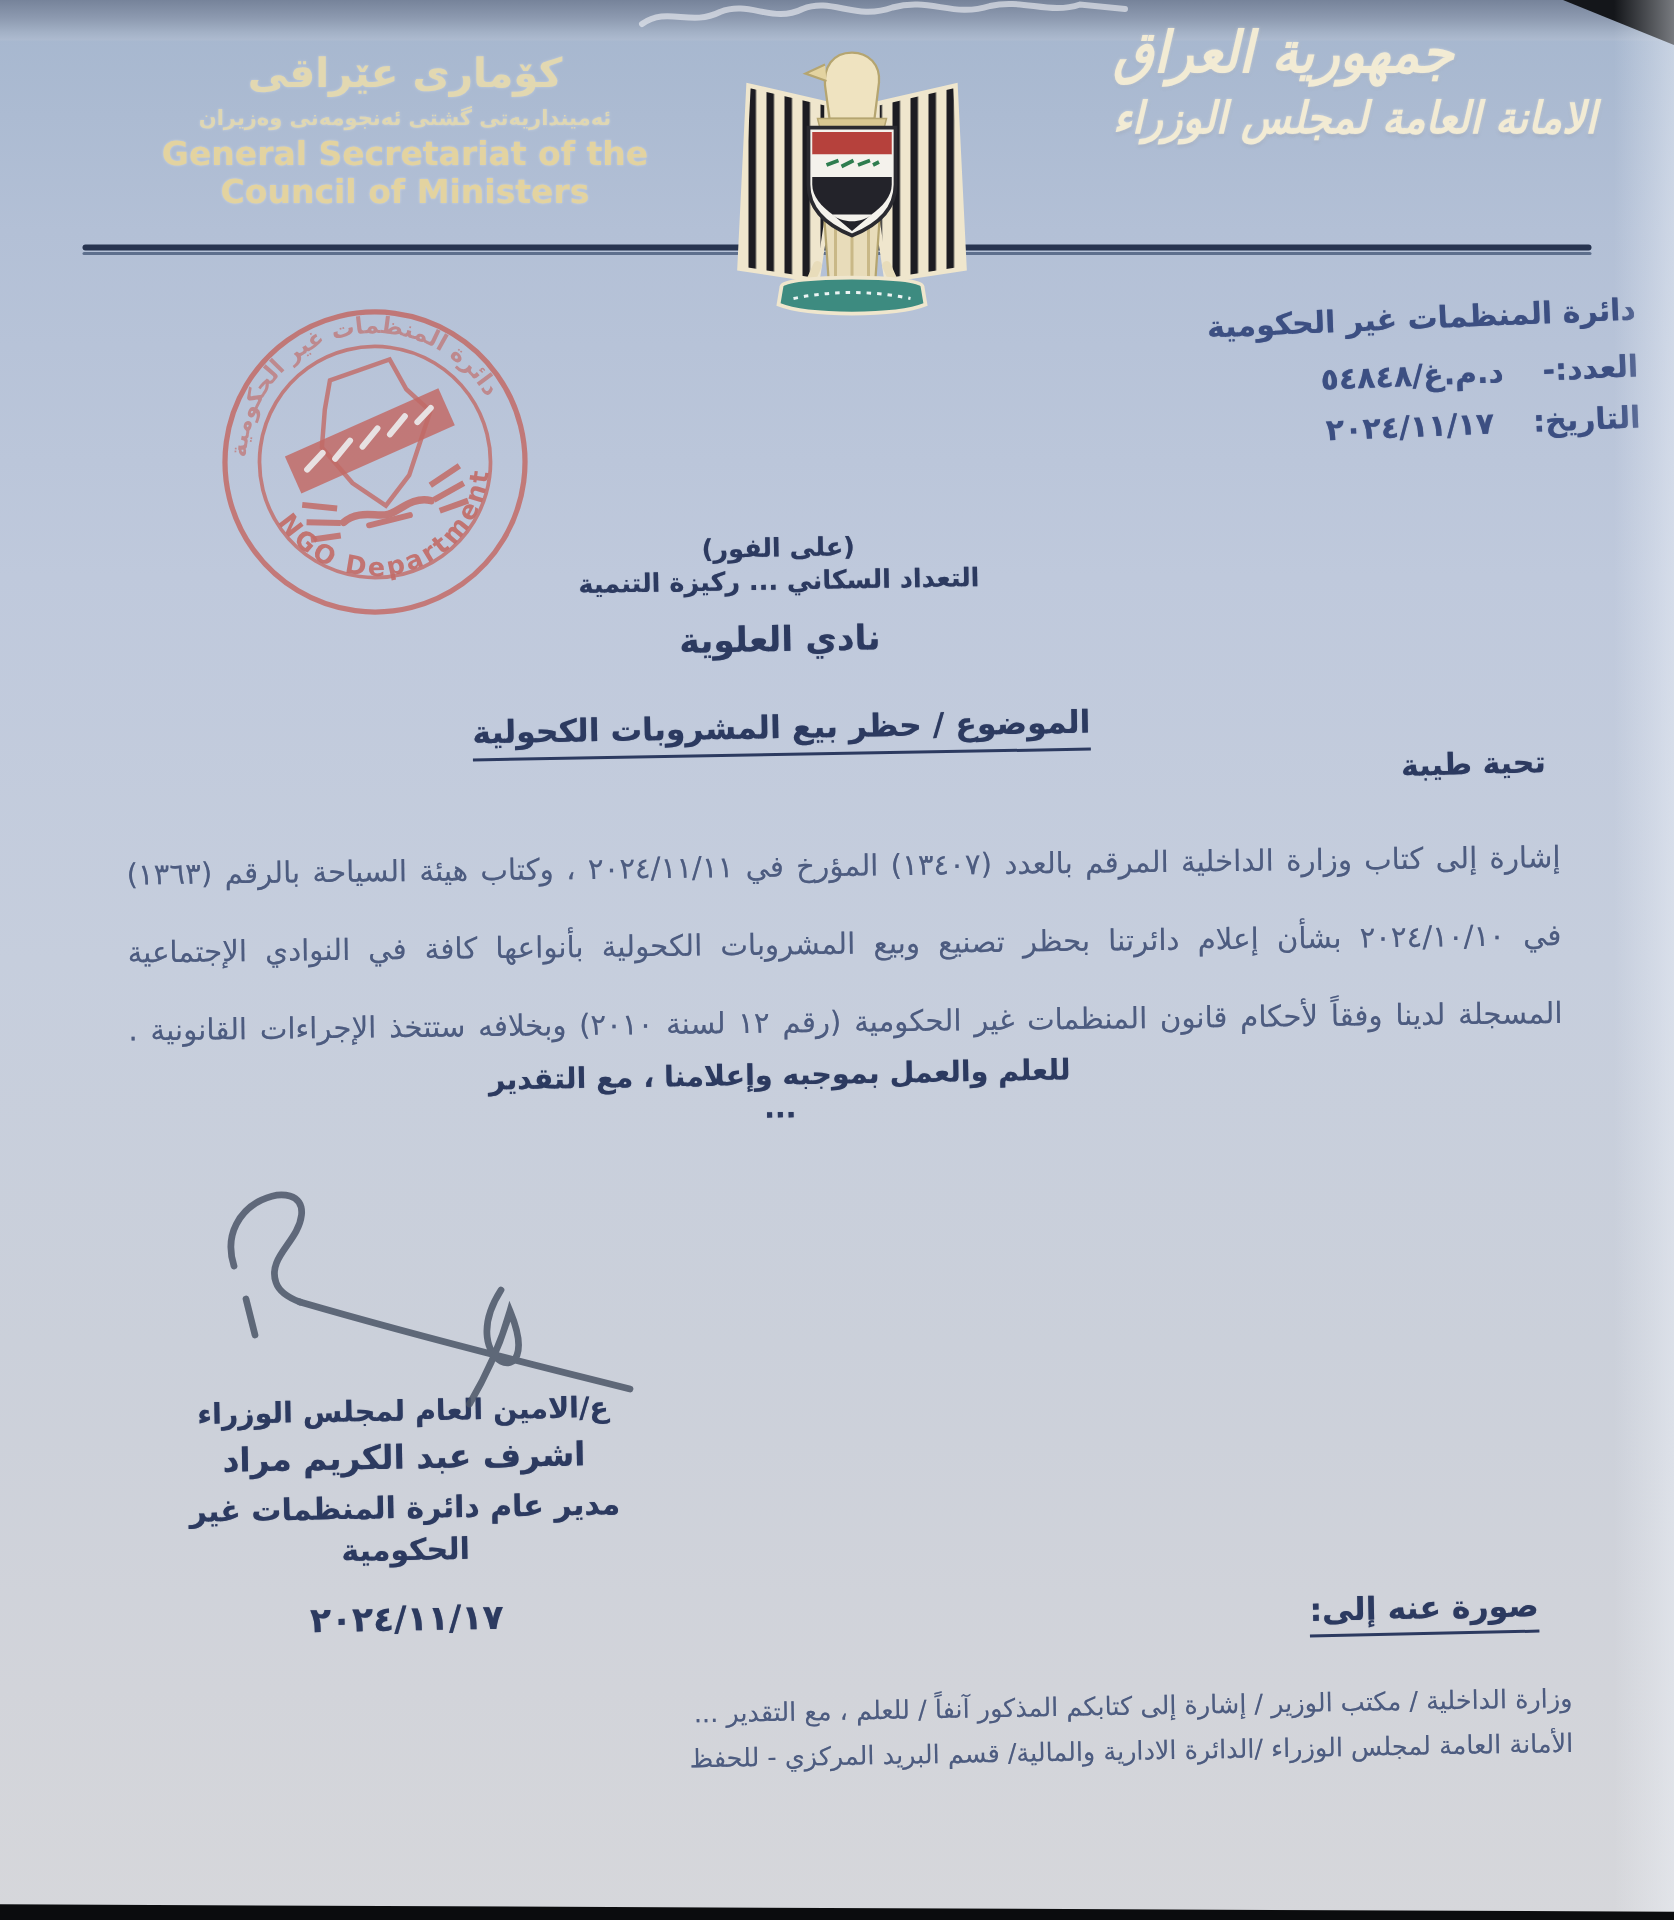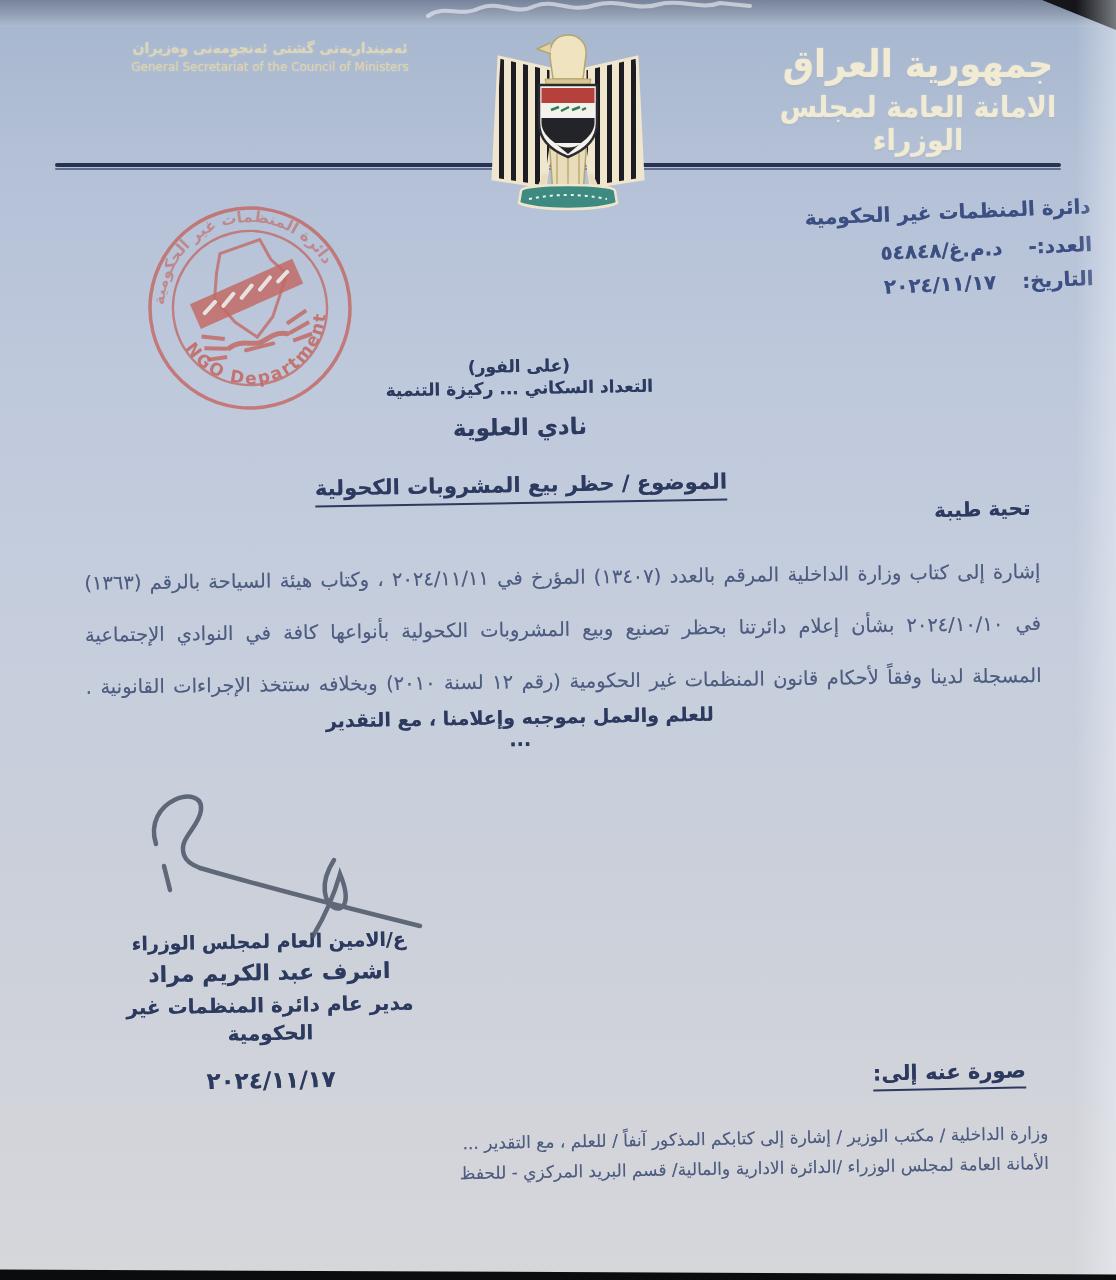--- a/index.html
+++ b/index.html
@@ -25,24 +25,24 @@
 
   .rule { position:absolute; left:55px; top:163px; width:1006px; height:7px; z-index:1; }
   .rule .r1 { height:4px; background:#273450; border-radius:2px; }
   .rule .r2 { height:2px; margin-top:1px; background:#5d6f8d; border-radius:2px; }
 
   .lh-left { position:absolute; left:66px; top:34px; width:408px; text-align:center; color:#e9dcae; z-index:2;
              text-shadow:0 0 2px rgba(255,255,250,.35); }
   .lh-left .k1 { font-size:27px; font-weight:bold; letter-spacing:3px; opacity:.9; }
   .lh-left .k2 { font-size:14px; font-weight:bold; margin-top:6px; letter-spacing:1px; opacity:.85; }
   .lh-left .e1 { font-size:16px; font-weight:bold; margin-top:8px; letter-spacing:1px; color:#e3d3a0; }
-  .lh-left .e2 { font-size:12px; font-weight:normal; margin-top:4px; color:#e3d3a0; }
-
-  .lh-right { position:absolute; left:742px; top:44px; width:352px; text-align:center; color:#f2ebd4; z-index:2;
-              text-shadow:0 0 2px rgba(255,255,250,.5), 0 1px 2px rgba(120,130,150,.35); }
+  .lh-left .e2 { font-size:22px; font-weight:bold; margin-top:4px; color:#e3d3a0; }
+
+  .lh-right { position:absolute; left:742px; top:16px; width:352px; color:#f2ebd4; z-index:2;
+              text-shadow:0 0 2px rgba(255,255,250,.5), 0 1px 2px rgba(120,130,150,.35);font-style:italic; }
   .lh-right .a1 { font-size:35px; font-weight:bold; transform:scaleY(1.08); }
   .lh-right .a2 { font-size:27px; font-weight:bold; margin-top:8px; transform:scaleY(1.08); }
 
   .emblem { position:absolute; left:487px; top:27px; z-index:3; }
 
   .stamp { position:absolute; left:138px; top:196px; z-index:4; transform:rotate(-14deg); opacity:.82; }
 
   .ref { position:absolute; right:26px; top:194px; width:340px; direction:rtl; text-align:right;
          color:#3c4f82; font-weight:bold; transform:rotate(-2.4deg); transform-origin:top right;
          text-shadow:0 0 .5px rgba(60,79,130,.6); }
@@ -97,20 +97,21 @@
     <path d="M8,20 C25,8 40,22 60,12 C80,4 95,20 115,10 C135,2 150,18 175,9 C200,2 215,16 240,8 C262,3 280,14 300,7 L330,10" stroke="#f2f4f8" stroke-width="4" fill="none" stroke-linecap="round" opacity=".8"></path>
   </svg>
   <div class="corner-wedge"></div>
 
   <div class="rule">
     <div class="r1"></div>
       <div class="r2"></div>
   </div>
 
   <div class="lh-left">
+    <div class="k1">كۆماری عێراقی</div>
     <div class="k2">ئەمینداریەتی گشتی ئەنجومەنی وەزیران</div>
     <div class="e2">General Secretariat of the Council of Ministers</div>
   </div>
 
   <div class="lh-right">
     <div class="a1">جمهورية العراق</div>
     <div class="a2">الامانة العامة لمجلس الوزراء</div>
   </div>
 
   <svg class="emblem" width="162" height="186" viewBox="0 0 162 186">

